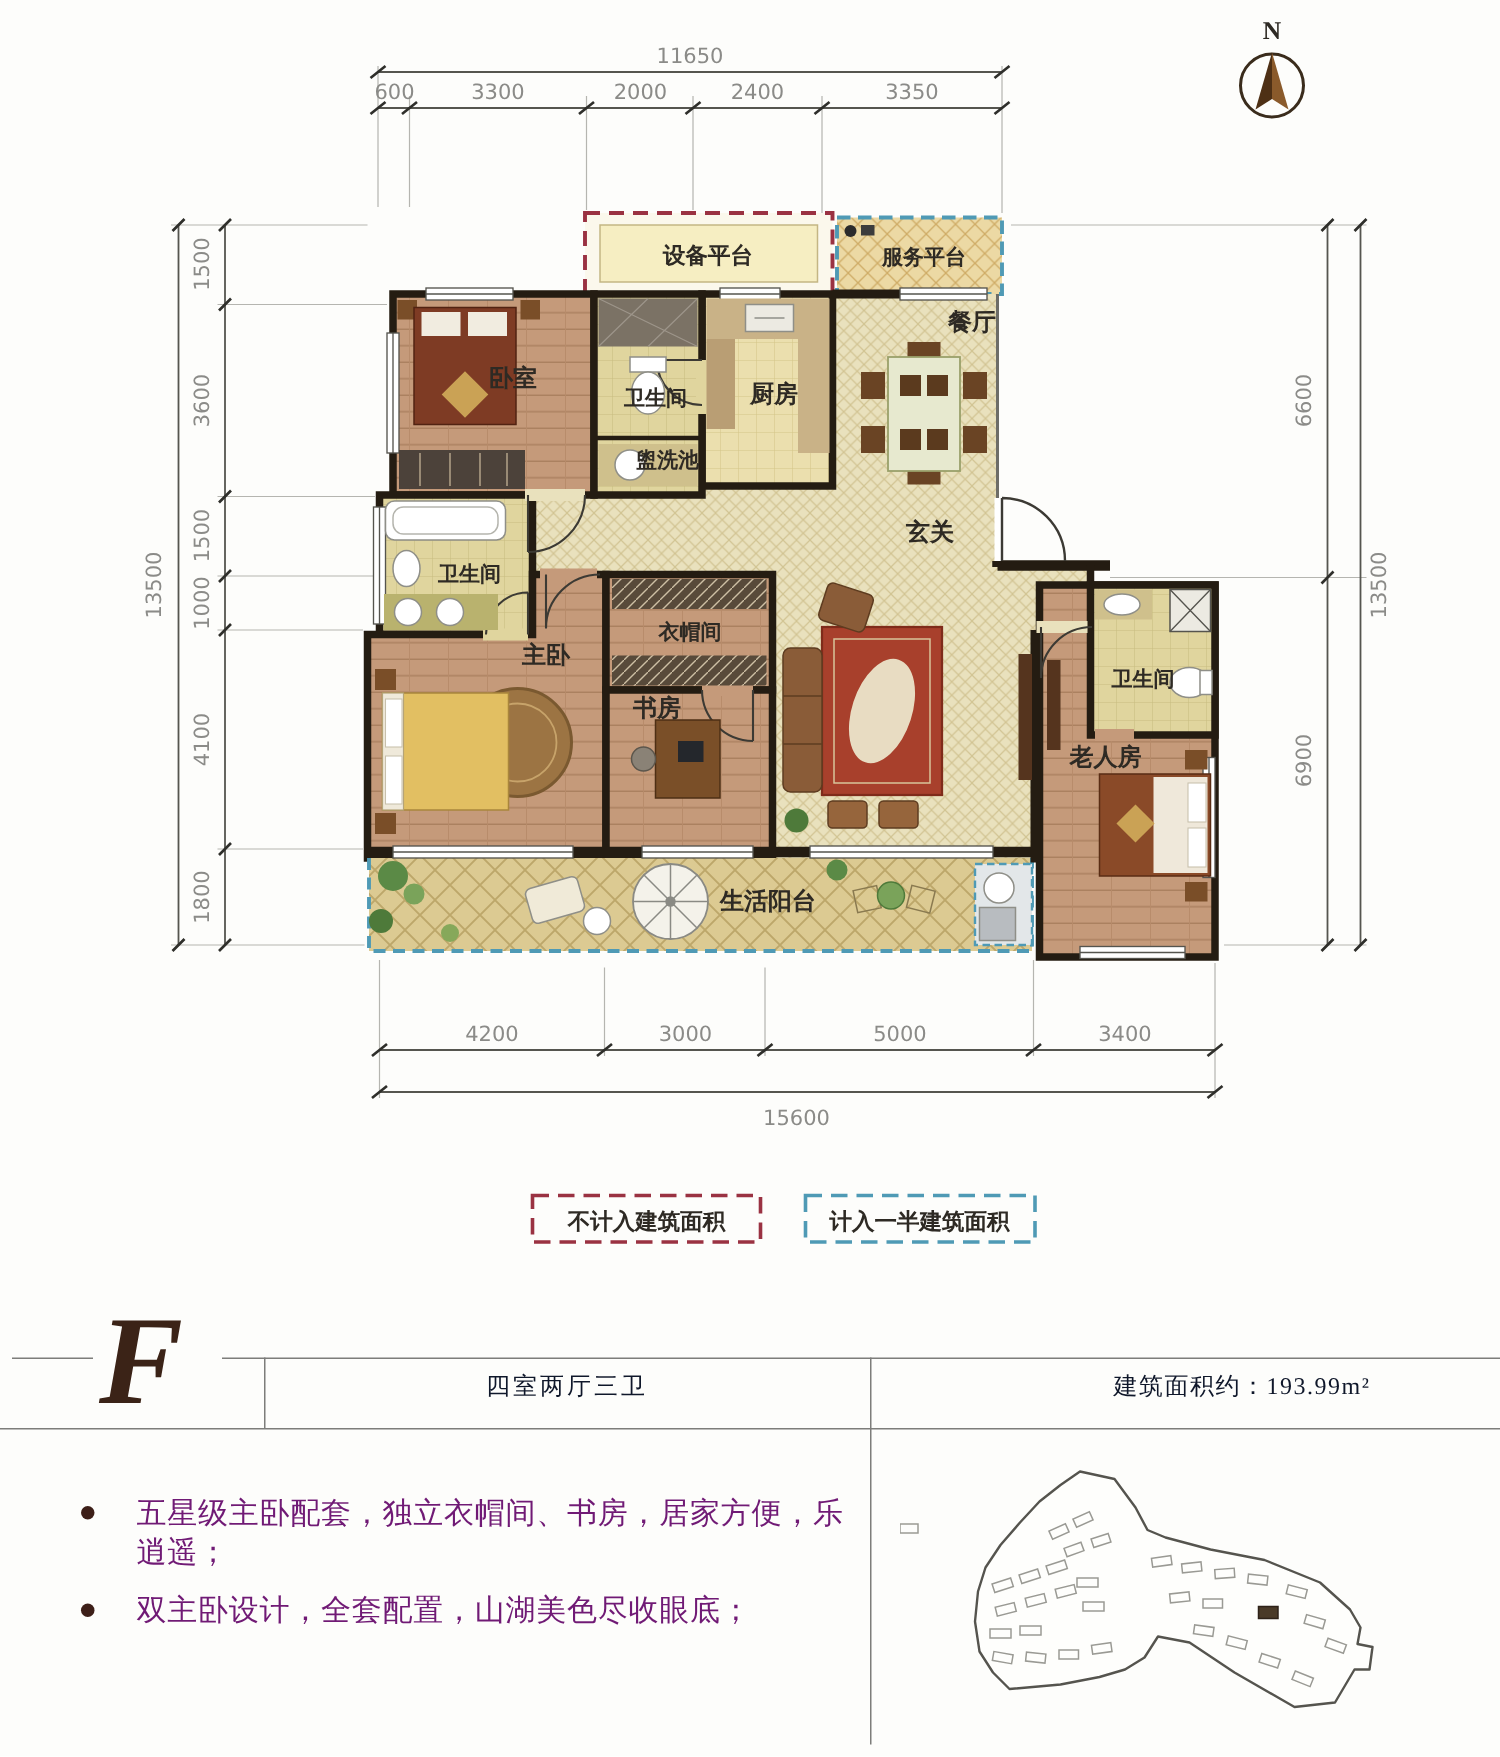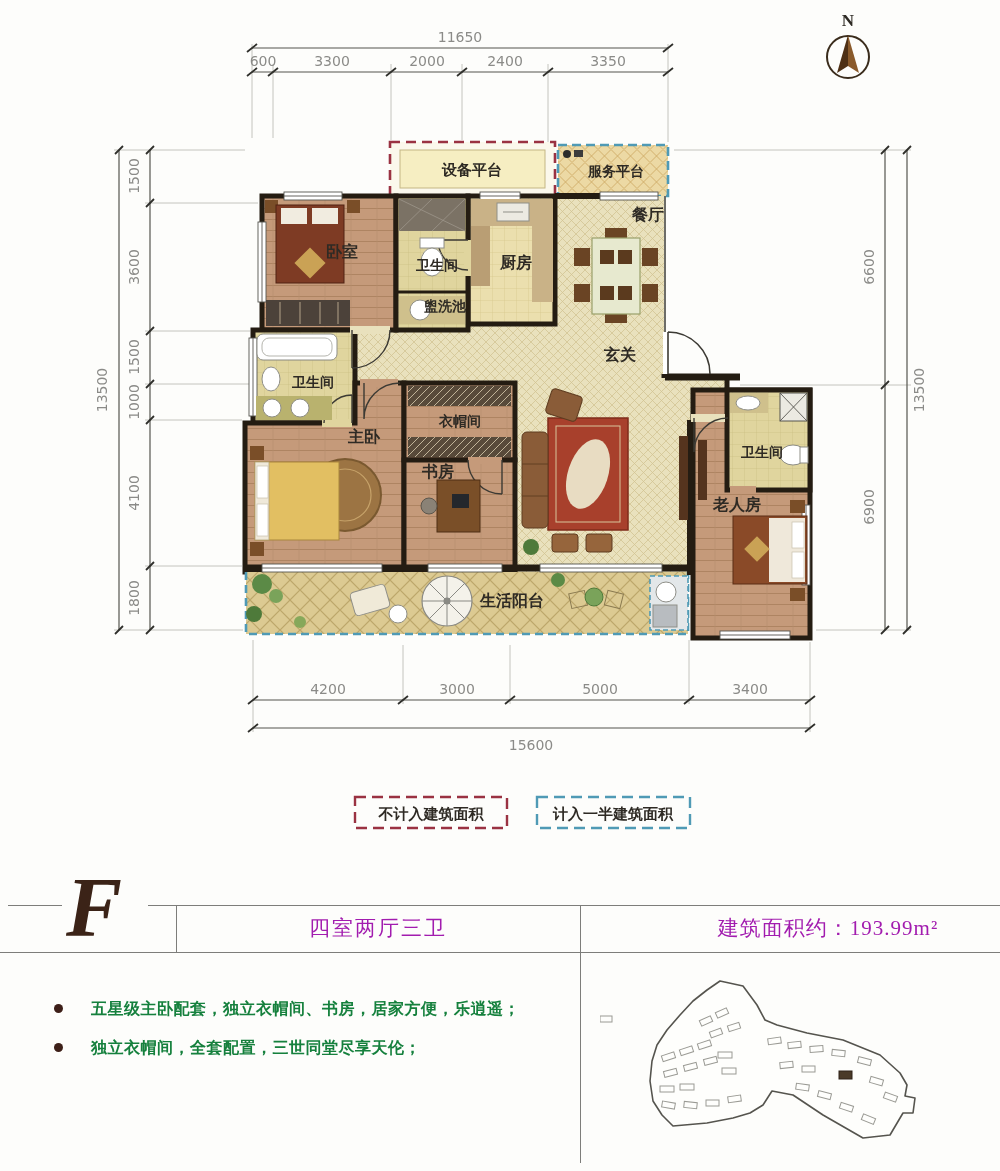--- a/index.html
+++ b/index.html
@@ -6,25 +6,25 @@
   .page{position:relative;width:1000px;height:1171px;background:#fdfdfb;overflow:hidden;
         font-family:"Liberation Serif", serif;}
   svg text{user-select:none;}
   .dimtxt{font-family:"DejaVu Sans", sans-serif;fill:#8b8b88;}
   .roomtxt{font-family:"Liberation Serif", serif;fill:#2e2a24;font-weight:700;}
   
   .hline{position:absolute;height:0;border-top:1.5px solid #7d7d7a;}
   .vline{position:absolute;width:0;border-left:1.5px solid #7d7d7a;}
   .unit-letter{position:absolute;left:66px;top:866px;font-size:84px;line-height:1;
       font-style:italic;color:#3b2317;font-family:"Liberation Serif", serif;font-weight:700;}
-  .cell-text{position:absolute;top:914px;font-size:21px;color:#a21caf;text-align:center;letter-spacing:2px;}
+  .cell-text{position:absolute;top:914px;font-size:16px;color:#0f172a;text-align:center;letter-spacing:2px;}
   .features{position:absolute;left:46px;top:996px;width:520px;}
   .feature-row{display:flex;align-items:flex-start;margin-bottom:13px;}
   .bullet-dot{width:9px;height:9px;border-radius:50%;background:#3d1f18;margin:8px 28px 0 8px;flex:0 0 auto;}
-  .feature-text{font-size:16px;color:#15803d;line-height:26px;letter-spacing:0.5px;font-weight:bold;}
+  .feature-text{font-size:20px;color:#701a75;line-height:26px;letter-spacing:0.5px;}
   .siteplan{position:absolute;left:600px;top:958px;}
 </style>
 </head>
 <body>
 
 <div class="page">
 
 
 <svg width="1000" height="870" viewBox="0 0 1000 870">
   <defs>
@@ -379,21 +379,21 @@
 <div class="cell-text" style="left:176px;width:404px;">四室两厅三卫</div>
 <div class="cell-text" style="left:580px;width:496px;letter-spacing:1px;">建筑面积约：193.99m²</div>
 
 <div class="features">
   <div class="feature-row">
     <span class="bullet-dot"></span>
     <span class="feature-text">五星级主卧配套，独立衣帽间、书房，居家方便，乐逍遥；</span>
   </div>
   <div class="feature-row">
     <span class="bullet-dot"></span>
-    <span class="feature-text">独立衣帽间，全套配置，三世同堂尽享天伦；</span>
+    <span class="feature-text">双主卧设计，全套配置，山湖美色尽收眼底；</span>
   </div>
 </div>
 
 
 <svg class="siteplan" width="400" height="213" viewBox="0 0 400 213">
   <polygon points="120,23 143,28 157,47 165,62 177,67 207,75 243,82 280,97 300,115 307,127 305,138 315,140 313,155 303,155 290,177 263,180 223,157 193,137 172,133 163,147 150,155 133,160 107,165 73,168 62,157 53,143 50,123 52,103 57,87 67,72 80,57 93,43 107,32" fill="#fefefc" stroke="#55544e" stroke-width="1.6" stroke-linejoin="round"></polygon>
   <g fill="none" stroke="#9a9a94" stroke-width="1">
     <rect x="62" y="96" width="13" height="6" transform="rotate(-18 68 99)"></rect>
     <rect x="80" y="90" width="13" height="6" transform="rotate(-18 86 93)"></rect>
     <rect x="98" y="84" width="13" height="6" transform="rotate(-18 104 87)"></rect>

